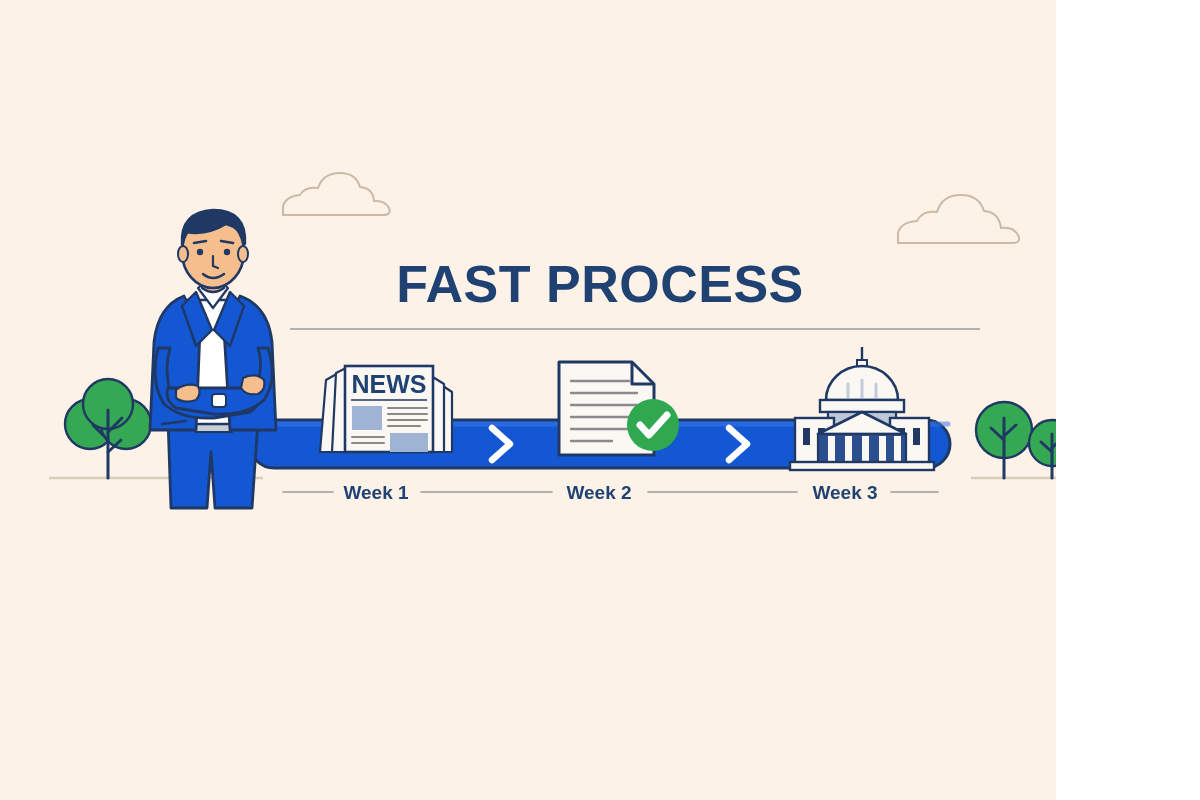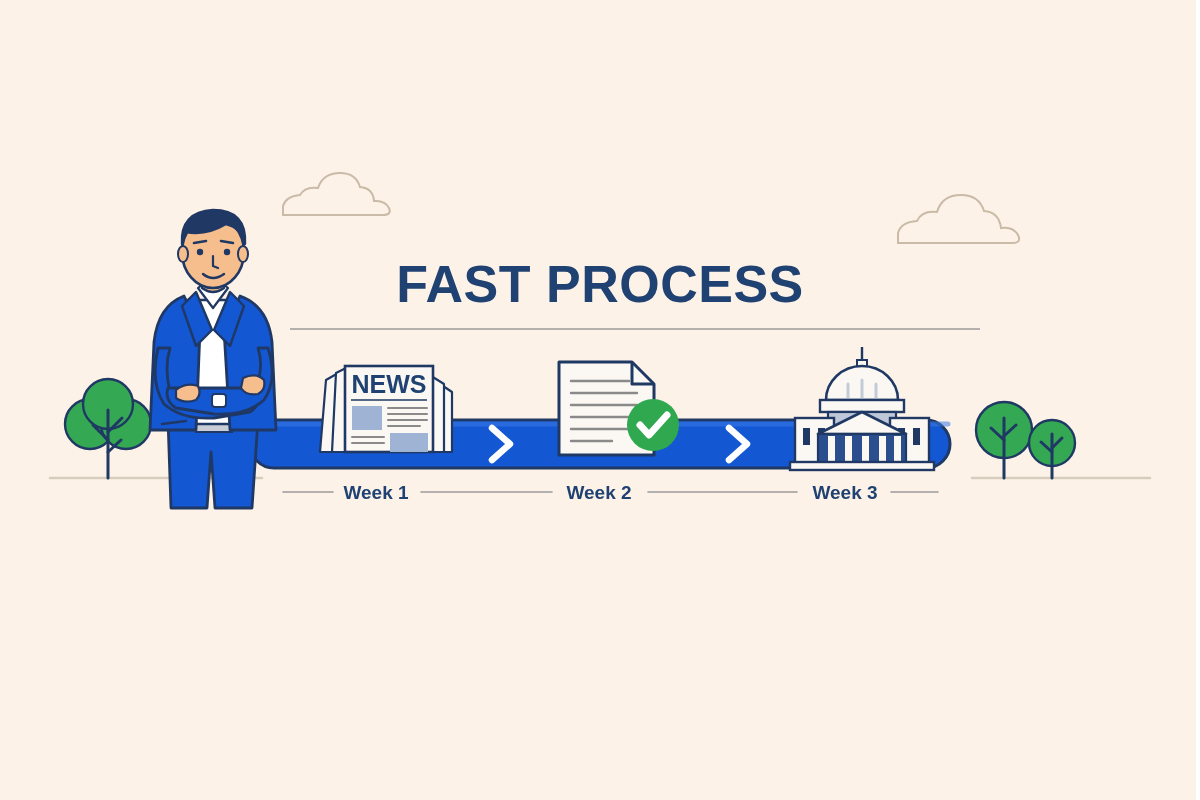--- a/index.html
+++ b/index.html
@@ -5,21 +5,21 @@
   html, body {
     margin: 0;
     padding: 0;
     background: #ffffff;
   }
   body {
     font-family: "Liberation Sans", sans-serif;
   }
   #scene {
     position: relative;
-    width: 1196px;
+    width: 1056px;
     height: 800px;
     overflow: hidden;
     background: #FDF2E7;
   }
   #scene-svg {
     position: absolute;
     left: 0;
     top: 0;
     width: 1200px;
     height: 800px;

